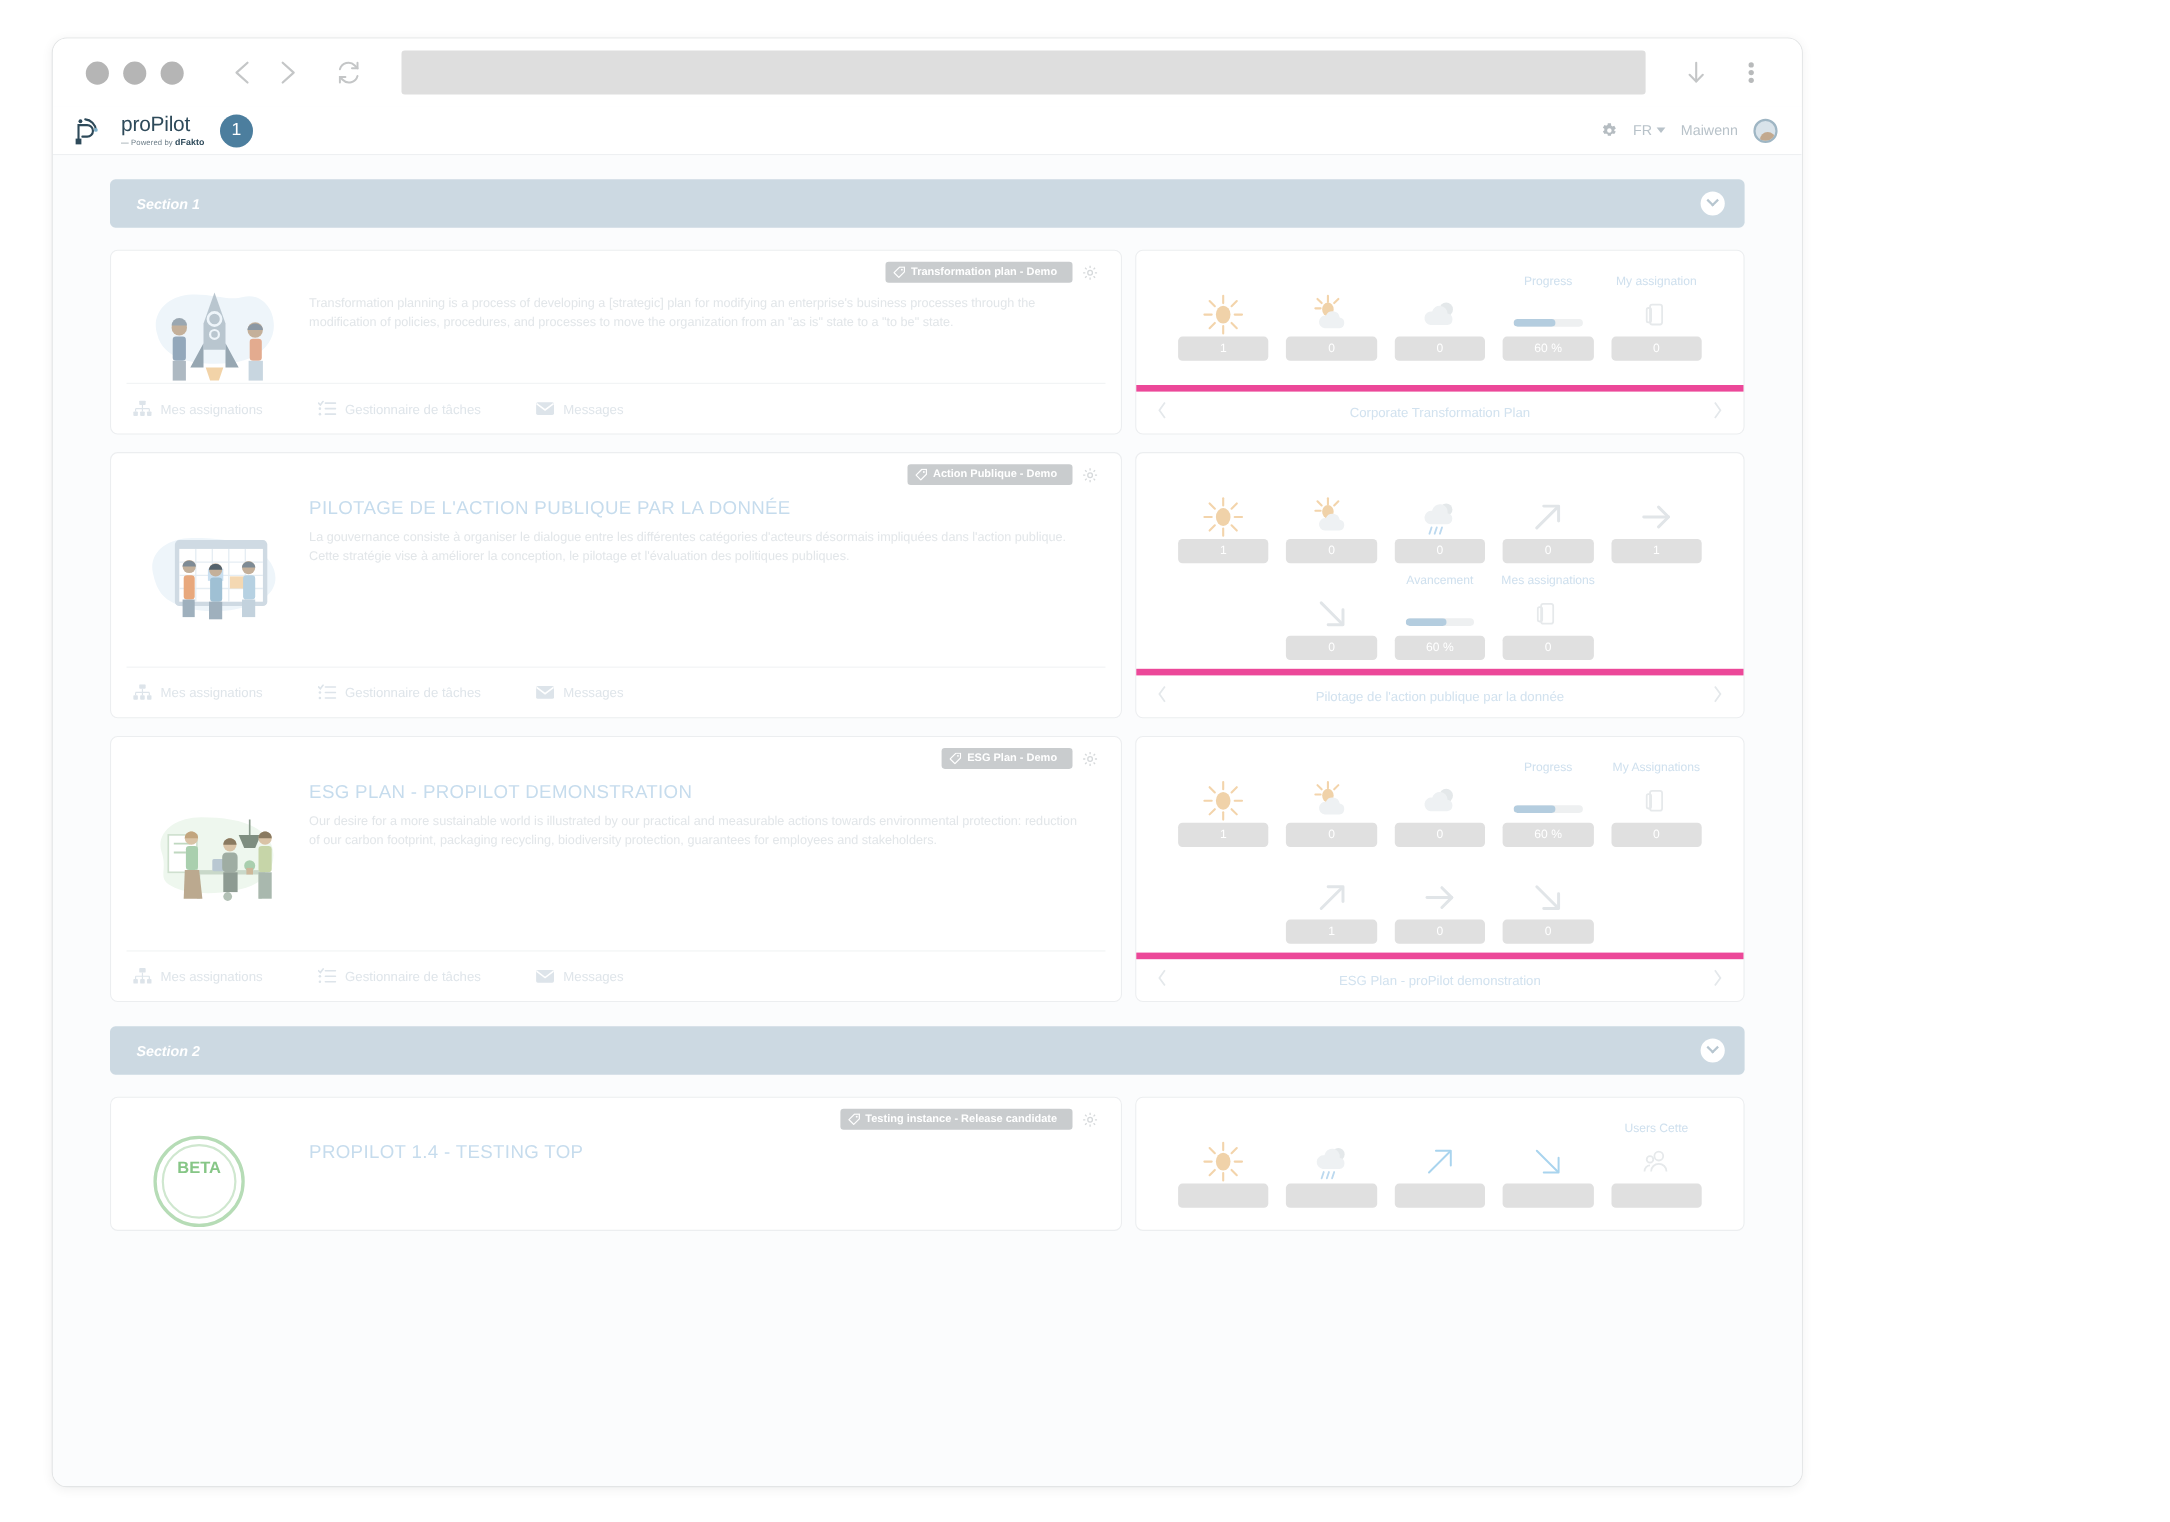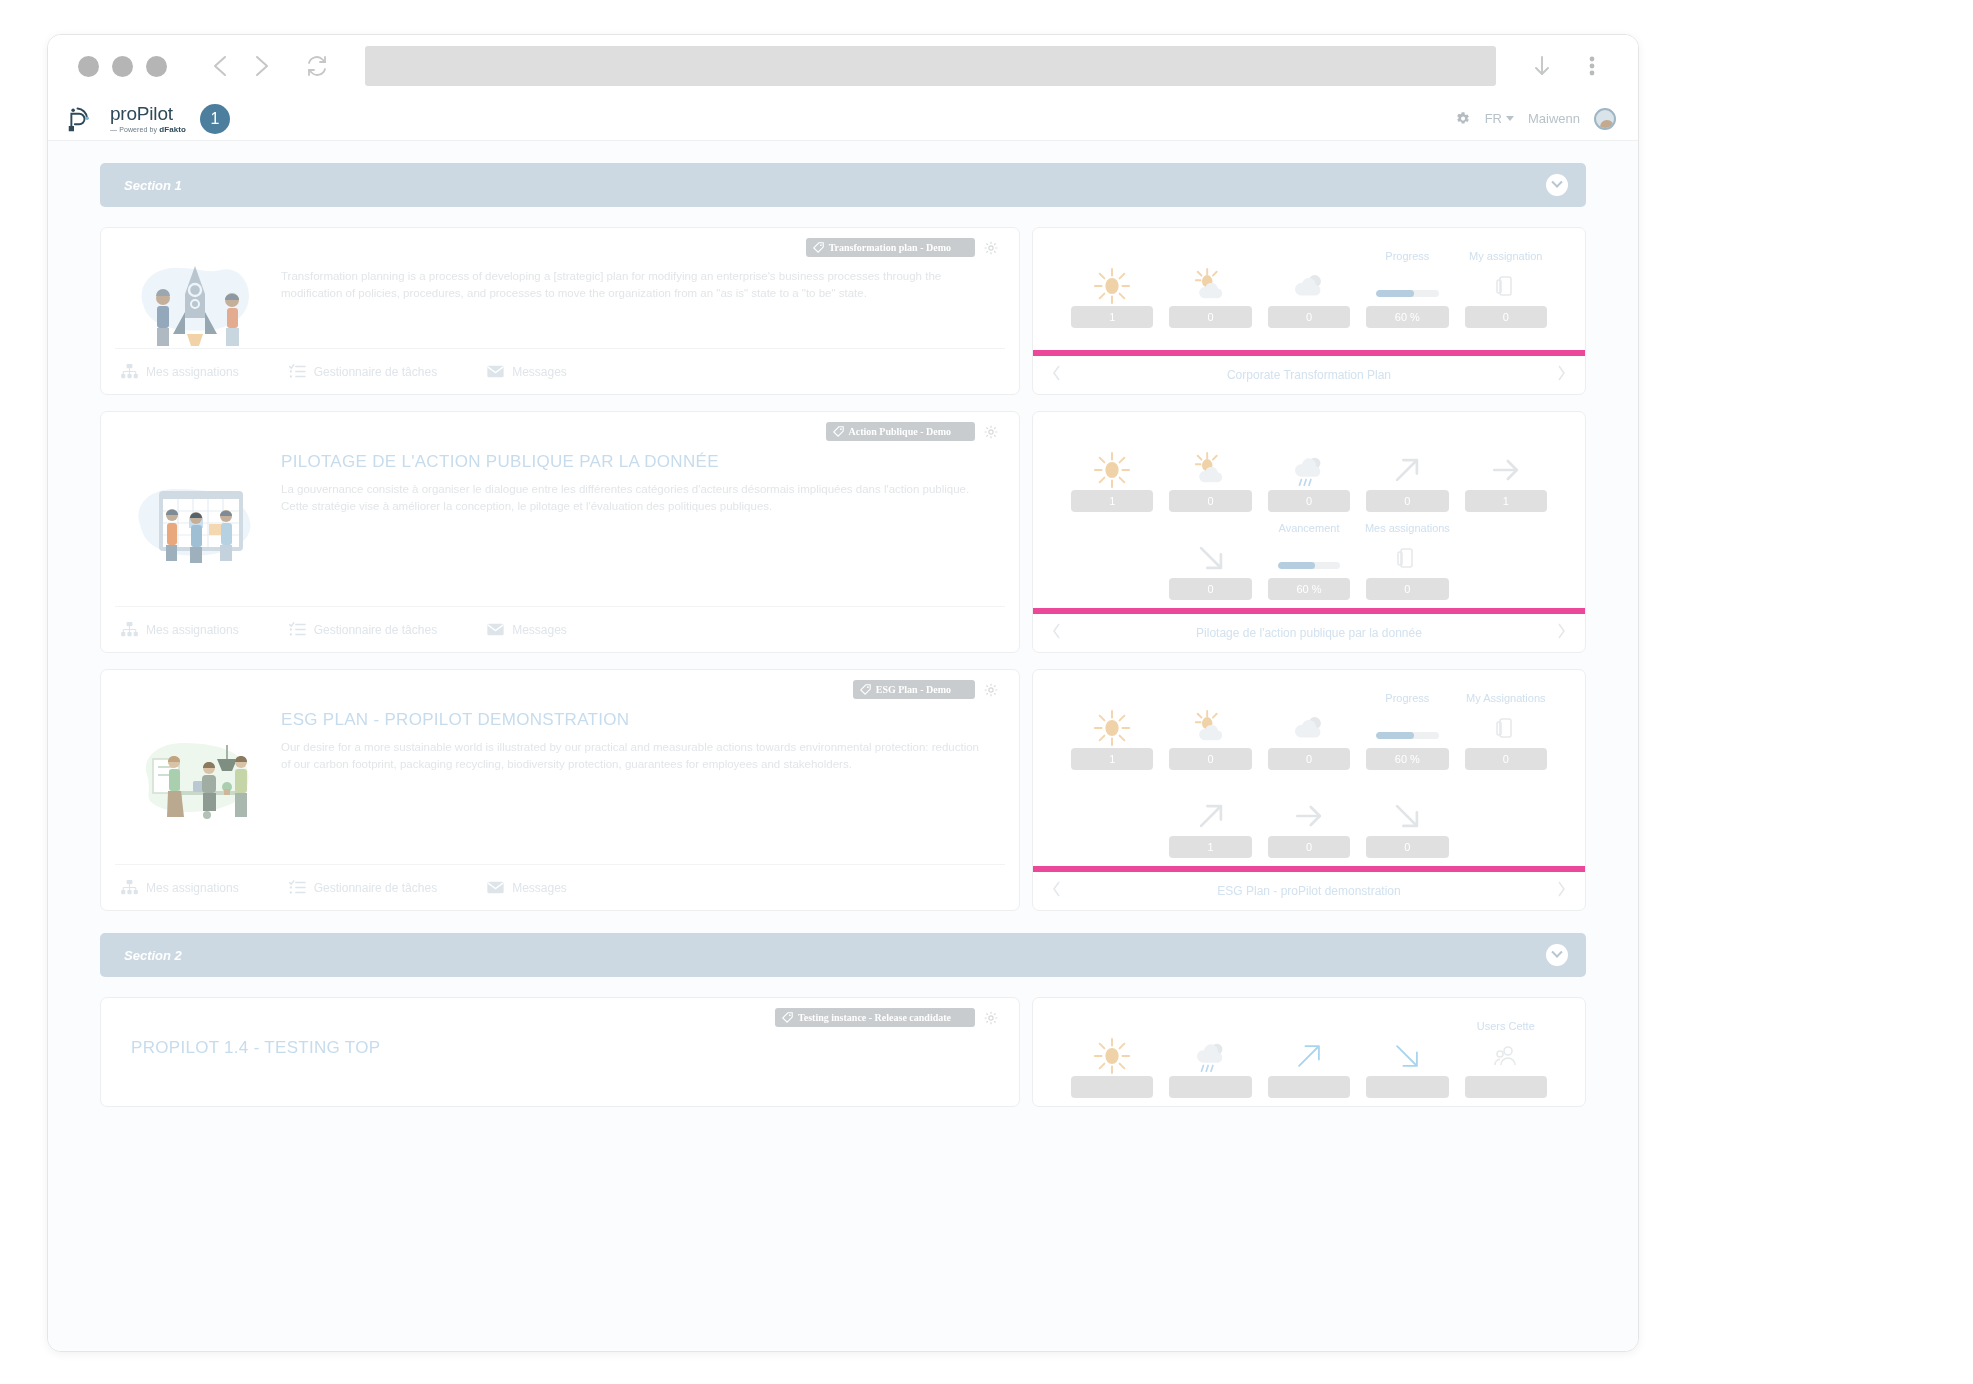--- a/index.html
+++ b/index.html
@@ -156,24 +156,23 @@
   .left-text { flex: 1; padding: 26px 0 0 10px; position: relative; }
 
   .tag-row {
     position: absolute; right: 0; top: -4px;
     display: flex; align-items: center; gap: 8px;
   }
   .env-tag {
     background: #c9ccce; color: #ffffff;
     font-size: 10px; font-weight: bold;
     border-radius: 3px;
-    padding: 4px 24px 4px 7px;
+    padding: 4px 14px 4px 7px;
     display: flex; align-items: center; gap: 5px;
     white-space: nowrap;
-    font-family: Liberation Serif, serif;
   }
 
   .card-title {
     font-size: 17px; color: #c6dced;
     letter-spacing: .3px; margin-bottom: 9px;
   }
   .card-desc {
     font-size: 11.5px; color: #e2e6e9;
     line-height: 1.45; max-width: 700px;
   }
@@ -934,20 +933,27 @@
           </div>
           <div class="section-bar">
             <span>Section 2</span>
             <div class="section-toggle">
               <span class="chev-dn"></span>
             </div>
           </div>
           <div class="card-row">
             <div class="card card-left">
               <div class="left-body">
+                <div class="illus">
+                  <div class="blob"><svg width="130" height="96" viewBox="0 0 130 96">
+      <circle cx="50" cy="52" r="40" fill="none" stroke="#b6dcb6" stroke-width="3"></circle>
+      <circle cx="50" cy="52" r="33" fill="none" stroke="#cfe7cf" stroke-width="2"></circle>
+      <text x="50" y="44" text-anchor="middle" font-family="Liberation Sans, sans-serif" font-size="15" font-weight="bold" fill="#86c686">BETA</text>
+    </svg></div>
+                </div>
                 <div class="left-text">
                   <div class="tag-row">
                     <div class="env-tag">
                       <svg width="11" height="11" viewBox="0 0 14 14">
                         <path d="M1 7.5 7.5 1 13 1 13 6.5 6.5 13z" fill="none" stroke="#ffffff" stroke-width="1.4"></path>
        <circle cx="10" cy="4" r="1.1" fill="#ffffff"></circle>
                       </svg>
                       <span>Testing instance - Release candidate</span>
                     </div>
                     <svg width="16" height="16" viewBox="0 0 24 24">

